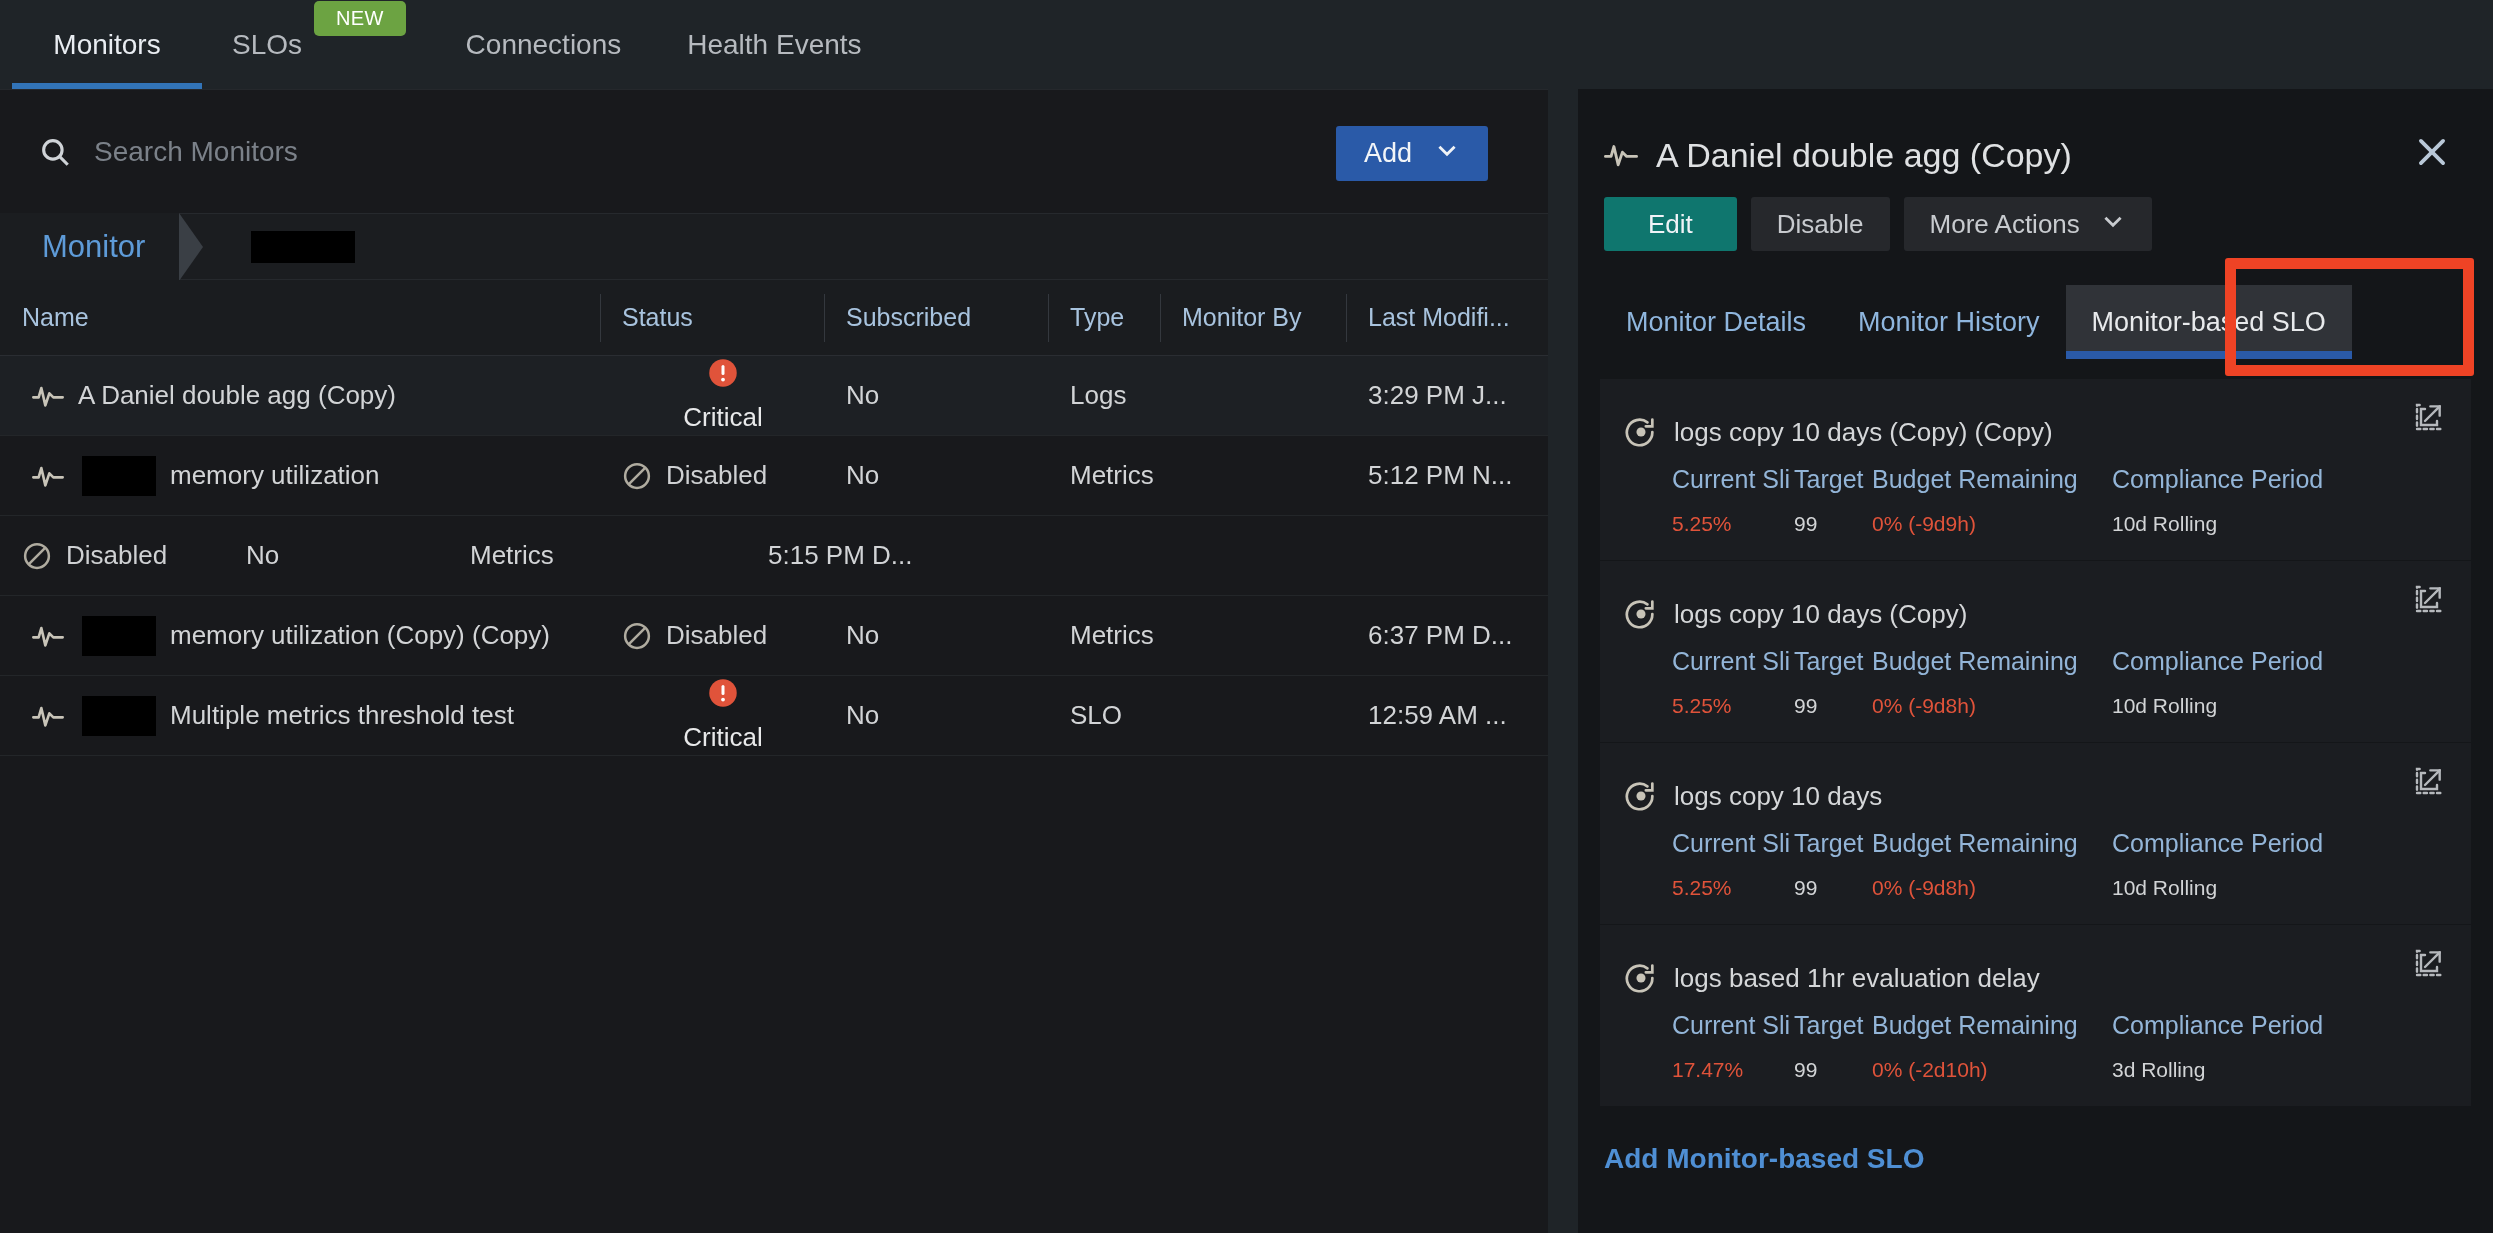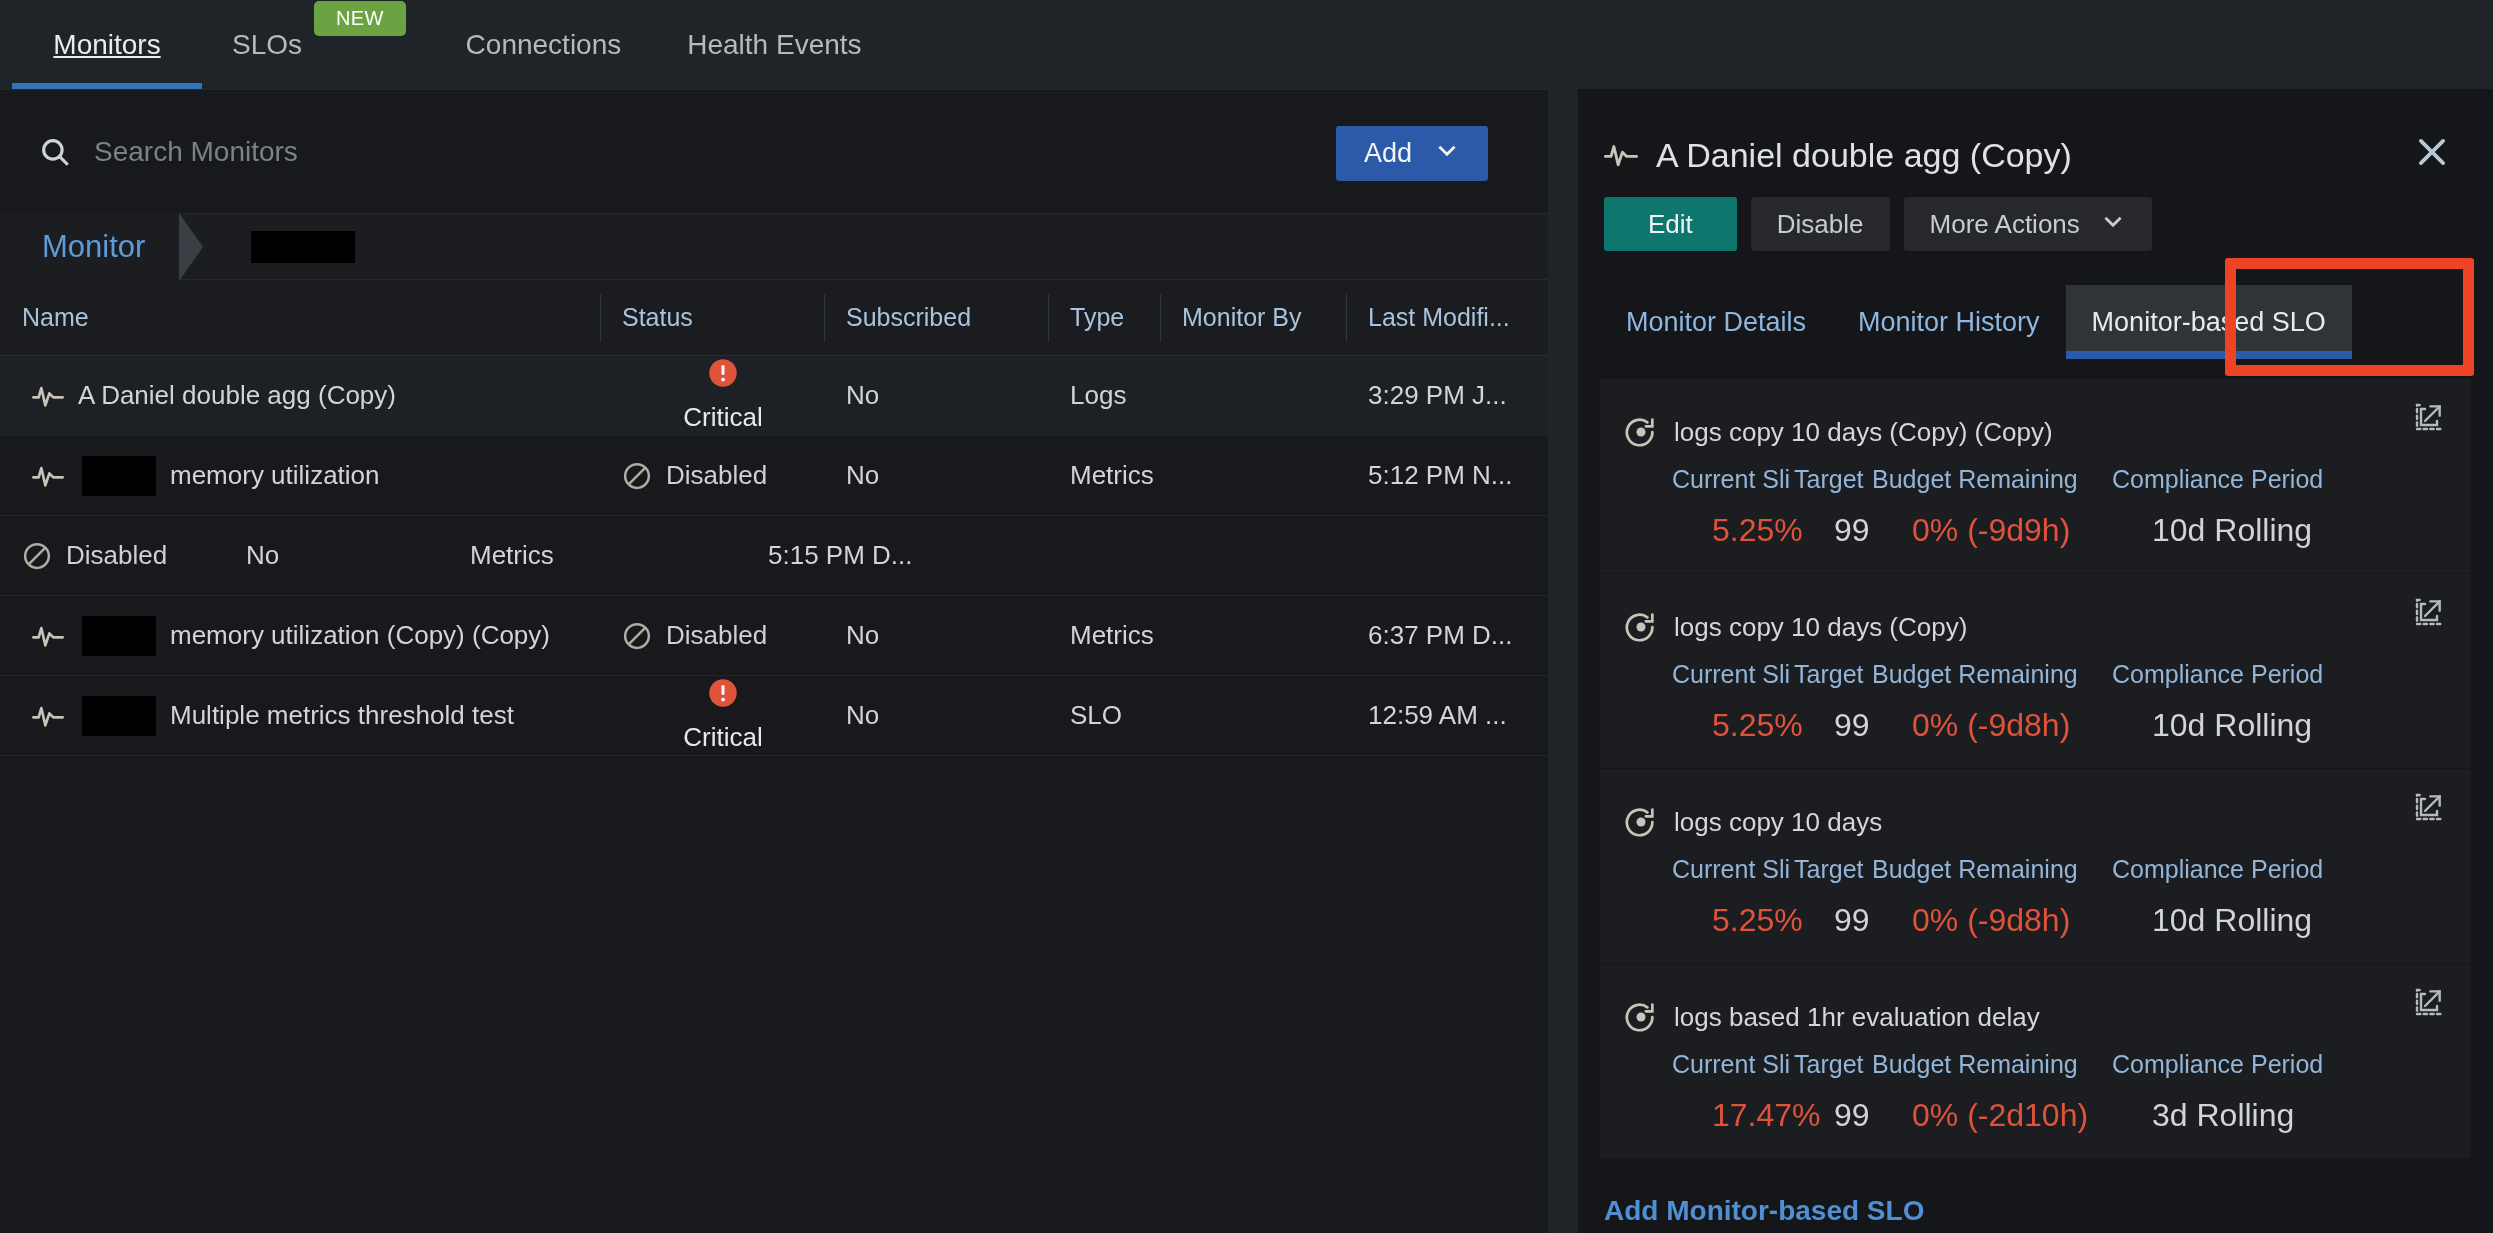--- a/index.html
+++ b/index.html
@@ -22,21 +22,21 @@
   .nav-tab {
     position: relative;
     height: 89px;
     display: flex; align-items: center;
     padding: 0 0;
     font-size: 28px;
     color: #b6babf;
     cursor: pointer;
     white-space: nowrap;
   }
-  .nav-tab.active { color: #e9edf2; text-decoration: underline; }
+  .nav-tab.active { color: #e9edf2; }
   .nav-tab.active::after {
     content: ""; position: absolute;
     left: 0; right: 0; bottom: 0; height: 6px;
     background: #3274b8;
   }
   .nav-tab .lbl { padding: 0 2px; }
   #tab-monitors { left: 12px; width: 190px; justify-content: center; }
   #tab-slos     { left: 40px; }
   #tab-conn     { left: 98px; }
   #tab-health   { left: 160px; }
@@ -224,21 +224,21 @@
   .slo-open {
     position: absolute; right: 26px; top: 22px;
     width: 32px; height: 32px; cursor: pointer;
   }
   .slo-grid { margin-top: 16px; padding-left: 48px; display: flex; }
   .slo-col.k1 { width: 122px; }
   .slo-col.k2 { width: 78px; }
   .slo-col.k3 { width: 240px; }
   .slo-col.k4 { width: 240px; }
   .slo-lbl { font-size: 25px; color: #93b5d8; }
-  .slo-val { font-size: 32px; color: #d2d4d6; margin-top: 18px; margin-left: 40px; }
+  .slo-val { font-size: 21px; color: #d2d4d6; margin-top: 18px; }
   .slo-val.alert { color: #e0533a; }
 
   .add-slo-link {
     display: block;
     padding: 36px 0 0 26px;
     font-size: 28px; color: #4f8fd4;
     cursor: pointer; font-weight: bold;
   }
   .panel-divider {
     position: absolute; left: 1548px; top: 89px;

